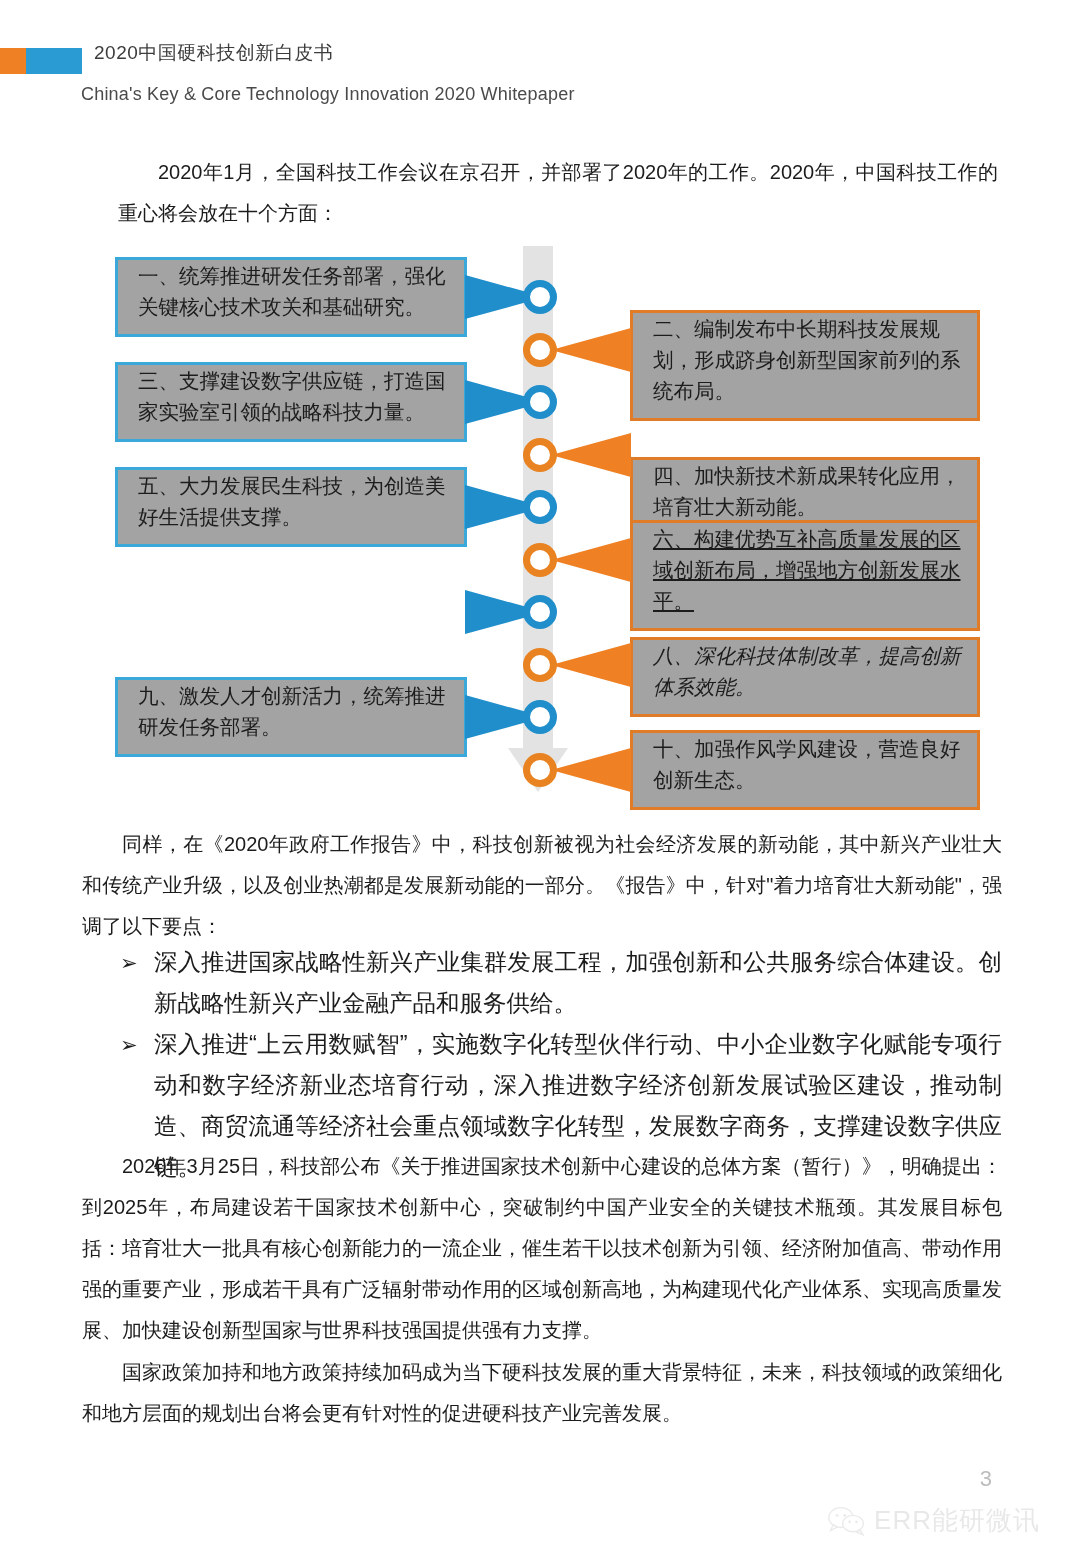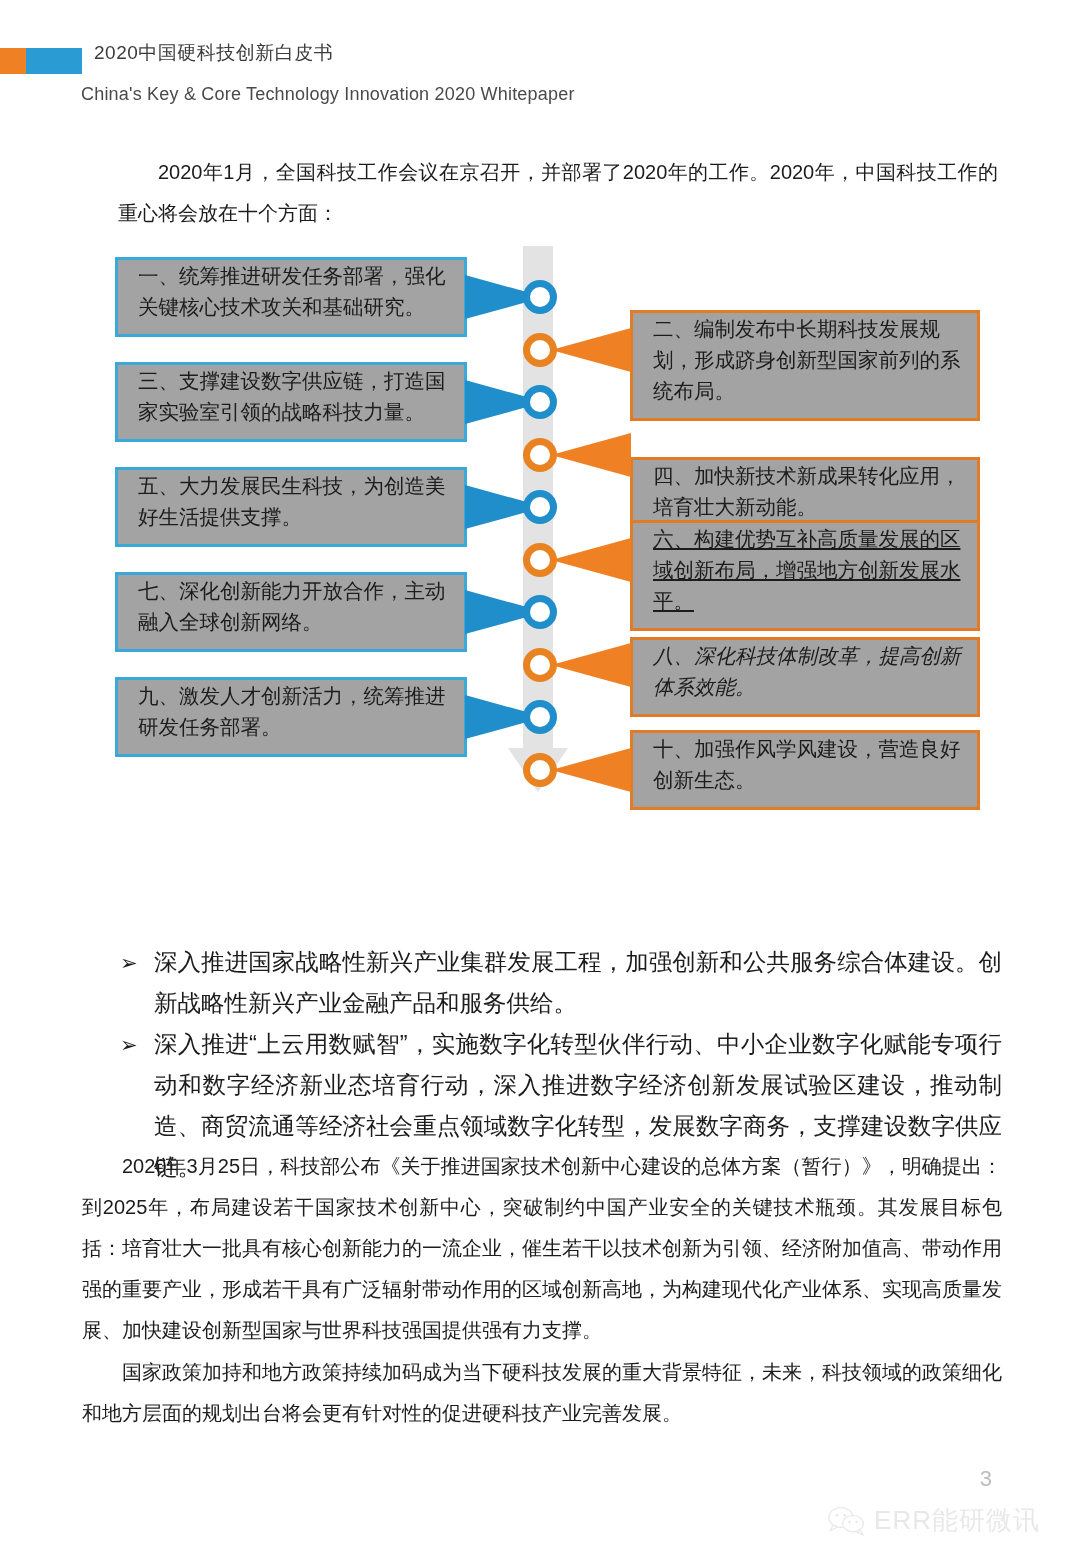--- a/index.html
+++ b/index.html
@@ -220,23 +220,20 @@
     </div>
     <div class="tail blue" style="left:465px; top:140px;"></div>
     <div class="node blue" style="left:523px; top:145px;"></div>
 
     <div class="box left" style="left:115px; top:227px;">
       <span>五、大力发展民生科技，为创造美好生活提供支撑。</span>
     </div>
     <div class="tail blue" style="left:465px; top:245px;"></div>
     <div class="node blue" style="left:523px; top:250px;"></div>
 
-    <div class="box left" style="left:115px; top:332px;">
-      <span>七、深化创新能力开放合作，主动融入全球创新网络。</span>
-    </div>
     <div class="tail blue" style="left:465px; top:350px;"></div>
     <div class="node blue" style="left:523px; top:355px;"></div>
 
     <div class="box left" style="left:115px; top:437px;">
       <span>九、激发人才创新活力，统筹推进研发任务部署。</span>
     </div>
     <div class="tail blue" style="left:465px; top:455px;"></div>
     <div class="node blue" style="left:523px; top:460px;"></div>
 
     <div class="box right" style="left:630px; top:70px;">
@@ -264,20 +261,21 @@
     <div class="node orange" style="left:523px; top:408px;"></div>
 
     <div class="box right" style="left:630px; top:490px;">
       <span>十、加强作风学风建设，营造良好创新生态。</span>
     </div>
     <div class="tail orange" style="left:551px; top:508px;"></div>
     <div class="node orange" style="left:523px; top:513px;"></div>
 
   </div>
 
+  <div class="para indent" style="left:82px; top:824px; width:920px;">同样，在《2020年政府工作报告》中，科技创新被视为社会经济发展的新动能，其中新兴产业壮大和传统产业升级，以及创业热潮都是发展新动能的一部分。《报告》中，针对"着力培育壮大新动能"，强调了以下要点：</div>
 
   <div class="bullet-row" style="left:120px; top:942px; width:882px;">
     <div class="bullet-mark">➢</div>
     <div class="bullet-text">深入推进国家战略性新兴产业集群发展工程，加强创新和公共服务综合体建设。创新战略性新兴产业金融产品和服务供给。</div>
   </div>
 
   <div class="bullet-row" style="left:120px; top:1024px; width:882px;">
     <div class="bullet-mark">➢</div>
     <div class="bullet-text">深入推进“上云用数赋智”，实施数字化转型伙伴行动、中小企业数字化赋能专项行动和数字经济新业态培育行动，深入推进数字经济创新发展试验区建设，推动制造、商贸流通等经济社会重点领域数字化转型，发展数字商务，支撑建设数字供应链。</div>
   </div>

